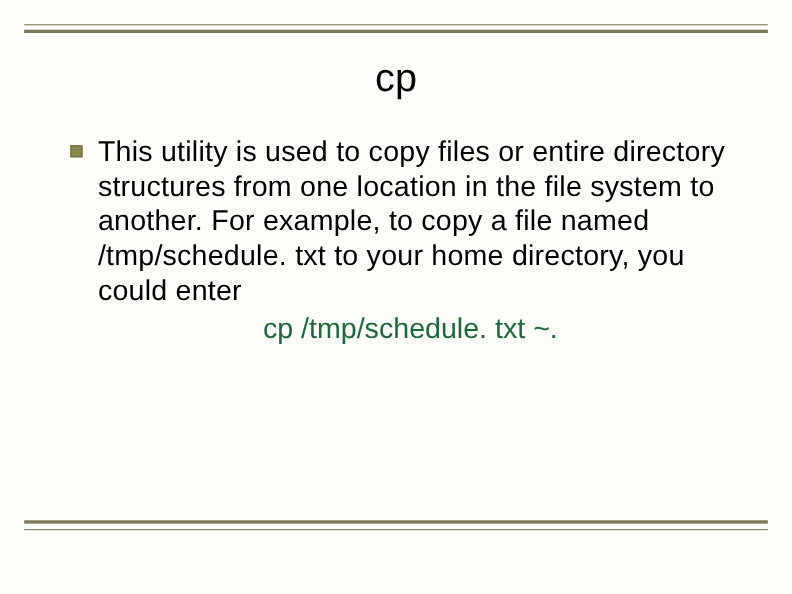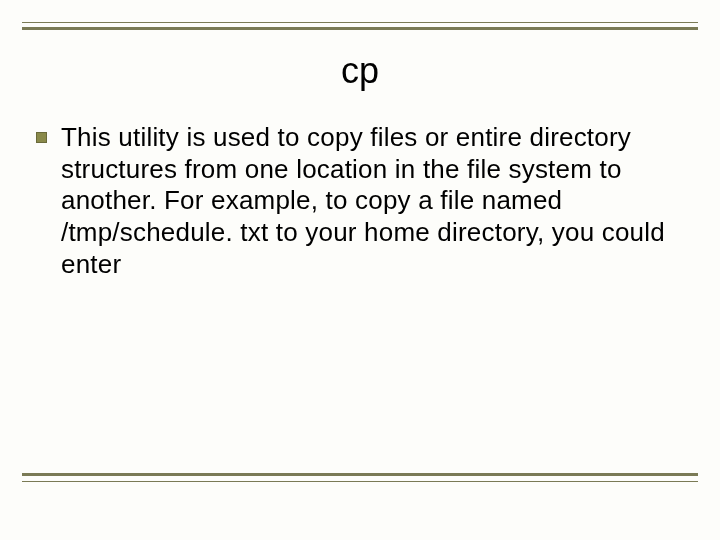--- a/index.html
+++ b/index.html
@@ -45,21 +45,21 @@
   }
   .title {
     text-align: center;
     font-size: 36px;
     color: #000000;
     margin-top: 50px;
     font-weight: normal;
   }
   .content {
     margin-top: 30px;
-    padding-left: 36px;
+    padding-left: 64px;
     padding-right: 44px;
   }
   .bullet-row {
     display: flex;
     align-items: flex-start;
   }
   .bullet {
     width: 11px;
     height: 11px;
     background: #8a8a4a;
@@ -88,18 +88,19 @@
 <div class="top-line-thin"></div>
 <div class="top-line-thick"></div>
 
 <h1 class="title">cp</h1>
 
 <div class="content">
   <div class="bullet-row">
     <div class="bullet"></div>
     <div>
       <div class="body-text">This utility is used to copy files or entire directory structures from one location in the file system to another. For example, to copy a file named /tmp/schedule. txt to your home directory, you could enter</div>
+      <div class="example-line">cp /tmp/schedule. txt ~.</div>
     </div>
   </div>
 </div>
 
 <div class="bottom-line-thick"></div>
 <div class="bottom-line-thin"></div>
 
 </body></html>

